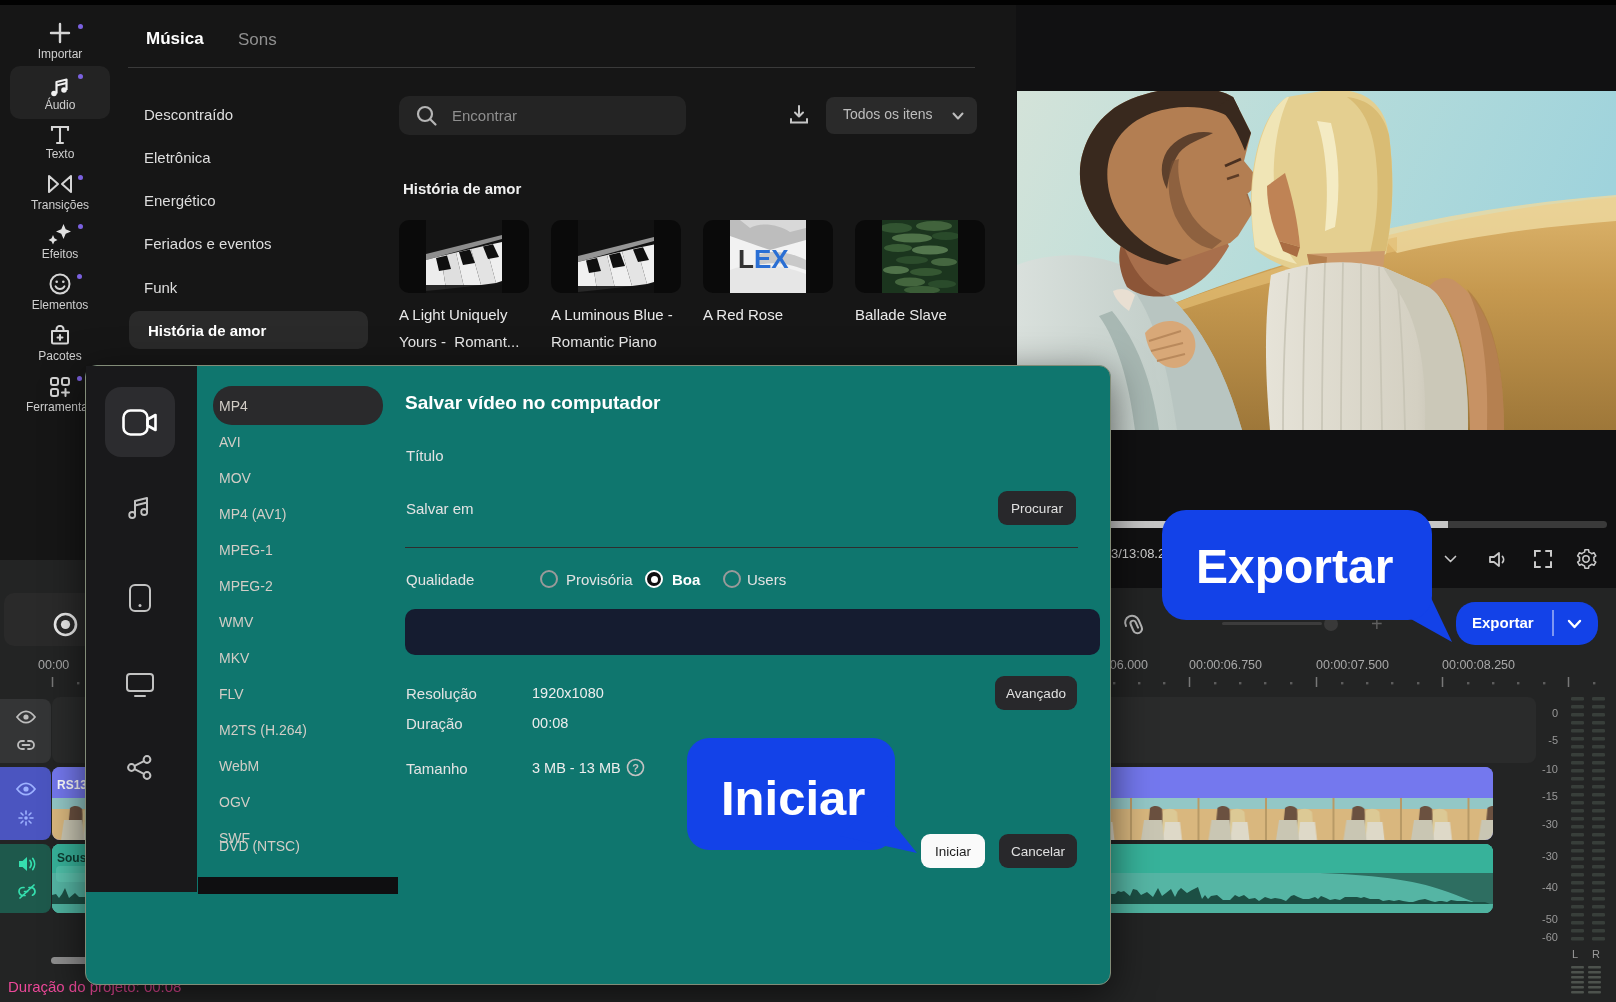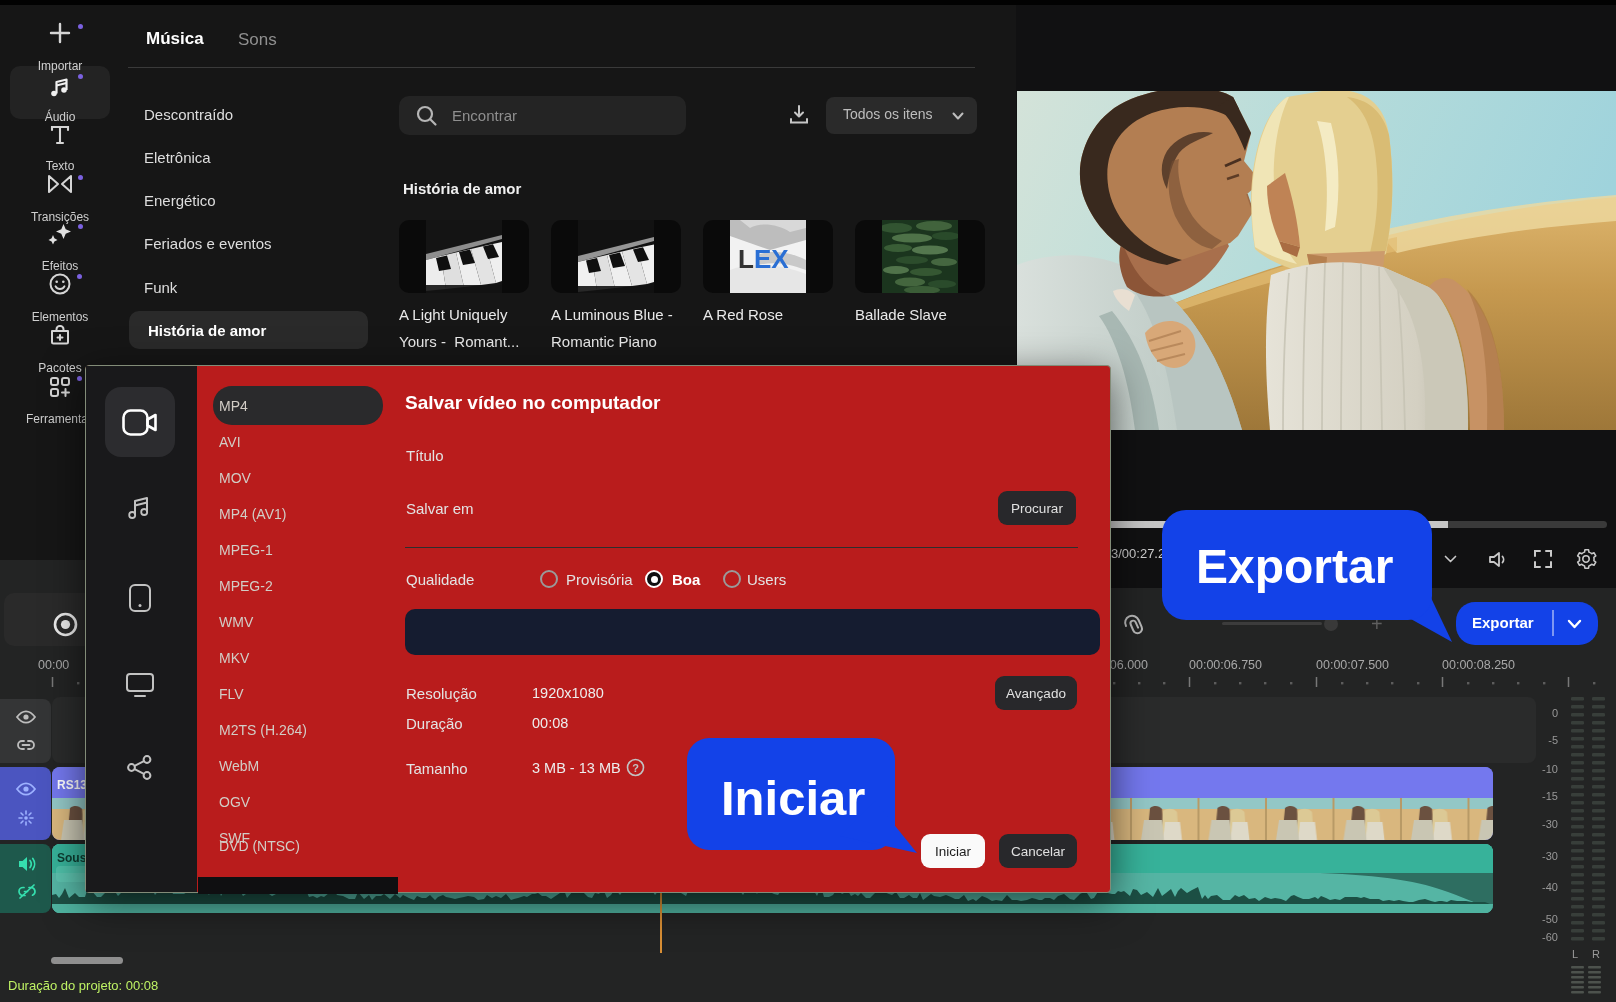--- a/index.html
+++ b/index.html
@@ -4,21 +4,21 @@
 <style>
 *{margin:0;padding:0;box-sizing:border-box}
 html,body{width:1616px;height:1002px;overflow:hidden;background:#000}
 body{font-family:"Liberation Sans",sans-serif;position:relative}
 #app{position:absolute;inset:0;background:#161616}
 .abs{position:absolute}
 
 .topbar{position:absolute;left:0;top:0;width:1616px;height:5px;background:#020202}
 
 .sb-item{position:absolute;width:110px;text-align:center;color:#cfcfcf;font-size:12px}
-.sb-item .lbl{display:block;margin-top:14px}
+.sb-item .lbl{display:block;margin-top:2px}
 .sb-dot{position:absolute;width:5px;height:5px;border-radius:50%;background:#7b61e0}
 .sb-active{position:absolute;left:10px;top:66px;width:100px;height:53px;background:#232323;border-radius:10px}
 
 .tab1{position:absolute;left:146px;top:29px;font-size:17px;font-weight:bold;color:#fff}
 .tab2{position:absolute;left:238px;top:30px;font-size:17px;color:#8f8f8f}
 .tabline{position:absolute;left:128px;top:67px;width:847px;height:1px;background:#3a3a3a}
 .cat{position:absolute;left:144px;font-size:15px;color:#dedede}
 .cat-pill{position:absolute;left:129px;top:311px;width:239px;height:38px;background:#2a2a2a;border-radius:10px}
 .searchbox{position:absolute;left:399px;top:96px;width:287px;height:39px;background:#242424;border-radius:10px}
 .searchtxt{position:absolute;left:452px;top:107px;font-size:15px;color:#8f8f8f}
@@ -36,26 +36,26 @@
 .recpanel{position:absolute;left:4px;top:593px;width:92px;height:53px;background:#2a2a2a;border-radius:10px}
 .ruler-lbl{position:absolute;top:658px;font-size:12.5px;color:#a8a8a8}
 .lane-empty{position:absolute;left:52px;top:697px;width:1484px;height:66px;background:#2a2b2b;border-radius:8px}
 .hdr1{position:absolute;left:0;top:699px;width:51px;height:64px;background:#343536;border-radius:0 8px 8px 0}
 .hdr2{position:absolute;left:0;top:767px;width:51px;height:73px;background:#4b55c0;border-radius:0 8px 8px 0}
 .hdr3{position:absolute;left:0;top:844px;width:51px;height:69px;background:#1e594c;border-radius:0 8px 8px 0}
 .clipv{position:absolute;left:52px;top:767px;width:1441px;height:73px;border-radius:8px;overflow:hidden;background:#7478ee}
 .clipa{position:absolute;left:52px;top:844px;width:1441px;height:69px;border-radius:8px;overflow:hidden;background:#37b69c}
 .playhead{position:absolute;left:660px;top:875px;width:2px;height:78px;background:#d98f35}
 .scrollpill{position:absolute;left:51px;top:957px;width:72px;height:7px;background:#8f8f8f;border-radius:4px}
-.durtxt{position:absolute;left:8px;top:978px;font-size:13px;color:#bef264}
+.durtxt{position:absolute;left:8px;top:978px;font-size:15px;color:#ec4899}
 .dbl{position:absolute;font-size:11px;color:#989898;width:30px;text-align:right}
 
 .exportbtn{position:absolute;left:1456px;top:602px;width:142px;height:43px;background:#1342e8;border-radius:19px;color:#fff}
 
-.modal{position:absolute;left:85px;top:365px;width:1026px;height:528px;background:#b91c1c;border:1px solid #828c78;border-radius:4px;box-shadow:0 10px 40px rgba(0,0,0,.6)}
+.modal{position:absolute;left:85px;top:365px;width:1026px;height:620px;background:#0f766e;border:1px solid #828c78;border-radius:12px;box-shadow:0 10px 40px rgba(0,0,0,.6)}
 .mstrip{position:absolute;left:0;top:0;width:111px;height:526px;background:#19191b}
 .mcam{position:absolute;left:19px;top:21px;width:70px;height:70px;background:#2c2c2f;border-radius:16px}
 .fmt{position:absolute;left:133px;font-size:14px;color:#d2cdc6}
 .fmt-pill{position:absolute;left:127px;top:20px;width:170px;height:39px;background:#2a2a2c;border-radius:19px}
 .mtitle{position:absolute;left:319px;top:26px;font-size:19px;font-weight:bold;color:#fff}
 .mlabel{position:absolute;left:320px;font-size:15px;color:#e3e3e3}
 .minput{position:absolute;background:#1d1d1f;border-radius:9px;color:#e8e8e8;font-size:14px}
 .mbtn{position:absolute;background:#28282b;border-radius:9px;color:#e0e0e0;font-size:13.5px;text-align:center}
 .mdiv{position:absolute;left:319px;top:181px;width:673px;height:1px;background:#2e2e2e}
 .minfo{position:absolute;left:319px;top:243px;width:695px;height:46px;background:#151c30;border-radius:10px}
@@ -323,21 +323,21 @@
       </svg>
 <svg class="abs" style="left:1533px;top:549px" width="20" height="20" viewBox="0 0 20 20">
         <path d="M2 7V2h5M13 2h5v5M18 13v5h-5M7 18H2v-5" fill="none" stroke="#c9c9c9" stroke-width="2" stroke-linecap="round"></path>
       </svg>
 <svg class="abs" style="left:1575px;top:548px" width="22" height="22" viewBox="0 0 24 24">
         <path d="M12 8.5A3.5 3.5 0 1012 15.5 3.5 3.5 0 0012 8.5Zm8.8 3.5c0-.6-.1-1.2-.2-1.8l2.1-1.6-2-3.4-2.5 1a8.7 8.7 0 00-3-1.7L14.8 2h-4l-.4 2.5a8.7 8.7 0 00-3 1.7l-2.5-1-2 3.4 2.1 1.6a8.8 8.8 0 000 3.6l-2.1 1.6 2 3.4 2.5-1a8.7 8.7 0 003 1.7l.4 2.5h4l.4-2.5a8.7 8.7 0 003-1.7l2.5 1 2-3.4-2.1-1.6c.1-.6.2-1.2.2-1.8Z" fill="none" stroke="#c9c9c9" stroke-width="1.7" stroke-linejoin="round"></path>
       </svg>
 </div>
 <div class="progress" style="left:1016px;width:432px;background:#c6c6c6;border-radius:4px 0 0 4px"></div>
 <div class="progress" style="left:1448px;width:159px;background:#3a3a3a;border-radius:0 4px 4px 0"></div>
-<div class="ctl" style="left:1111px;top:546px;font-size:13px">3/00:27.2</div>
+<div class="ctl" style="left:1111px;top:546px;font-size:13px">3/13:08.2</div>
 <div id="previcons"></div>
 
 <div class="recpanel"></div>
 <svg class="abs" style="left:52px;top:611px" width="27" height="27" viewBox="0 0 27 27">
       <circle cx="13.5" cy="13.5" r="10.5" fill="none" stroke="#ececec" stroke-width="2.6"></circle>
       <circle cx="13.5" cy="13.5" r="4.6" fill="#ececec"></circle>
     </svg>
 <div id="ruler">
 <div class="ruler-lbl" style="left:38px">00:00</div>
 <div class="ruler-lbl" style="left:1075px">00:00:06.000</div>

